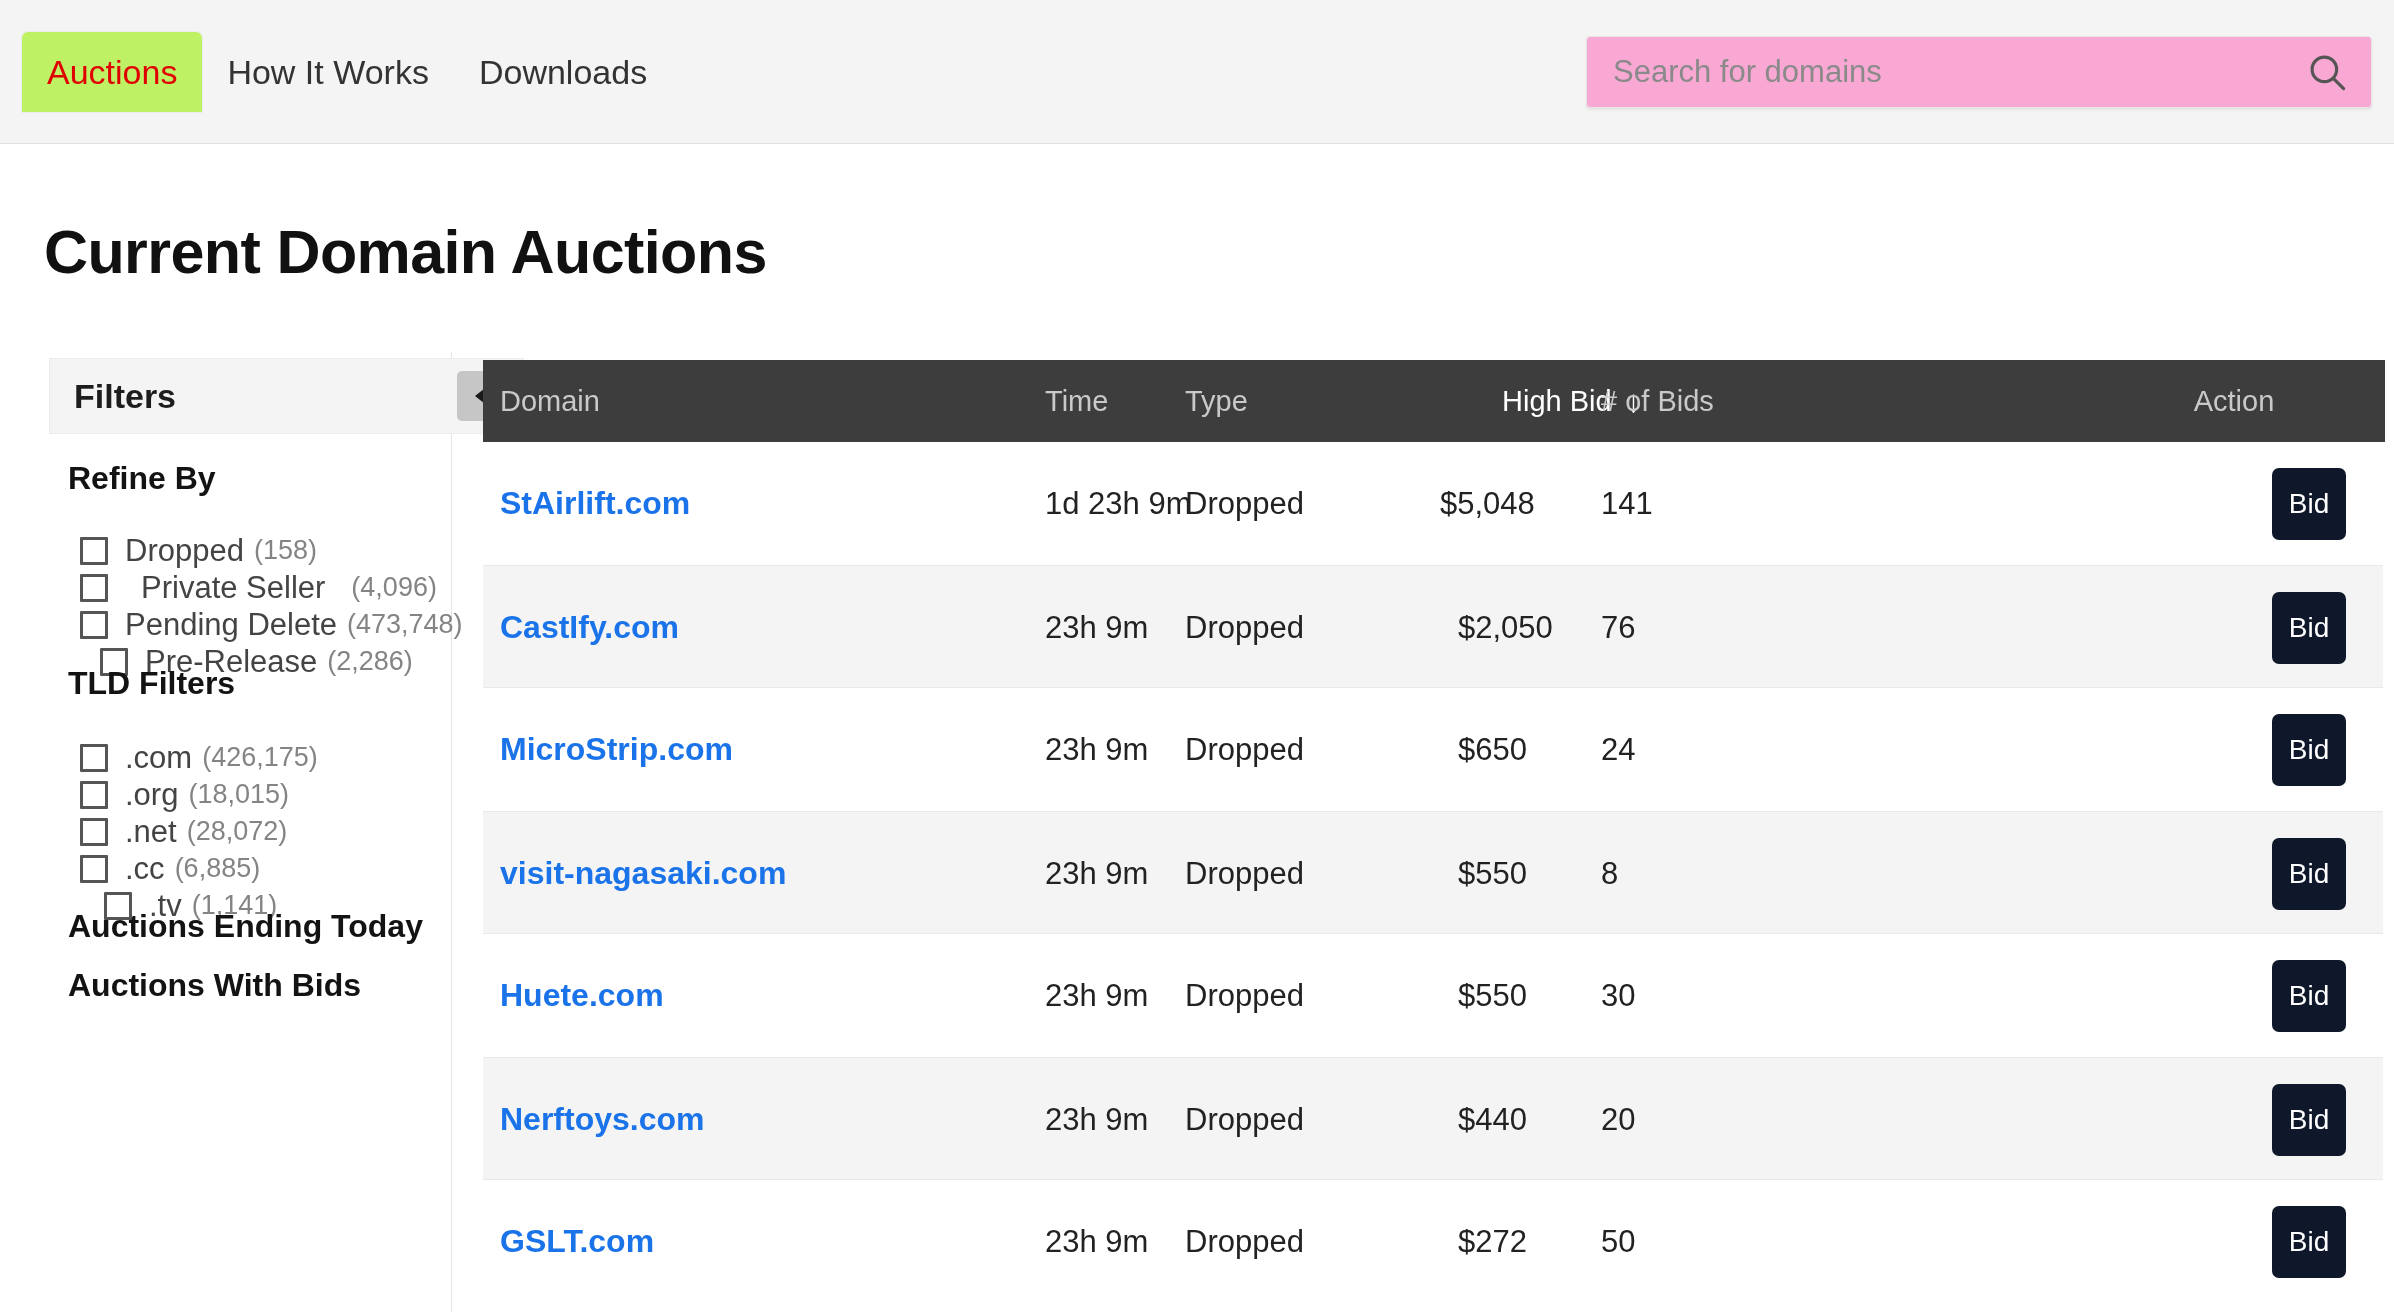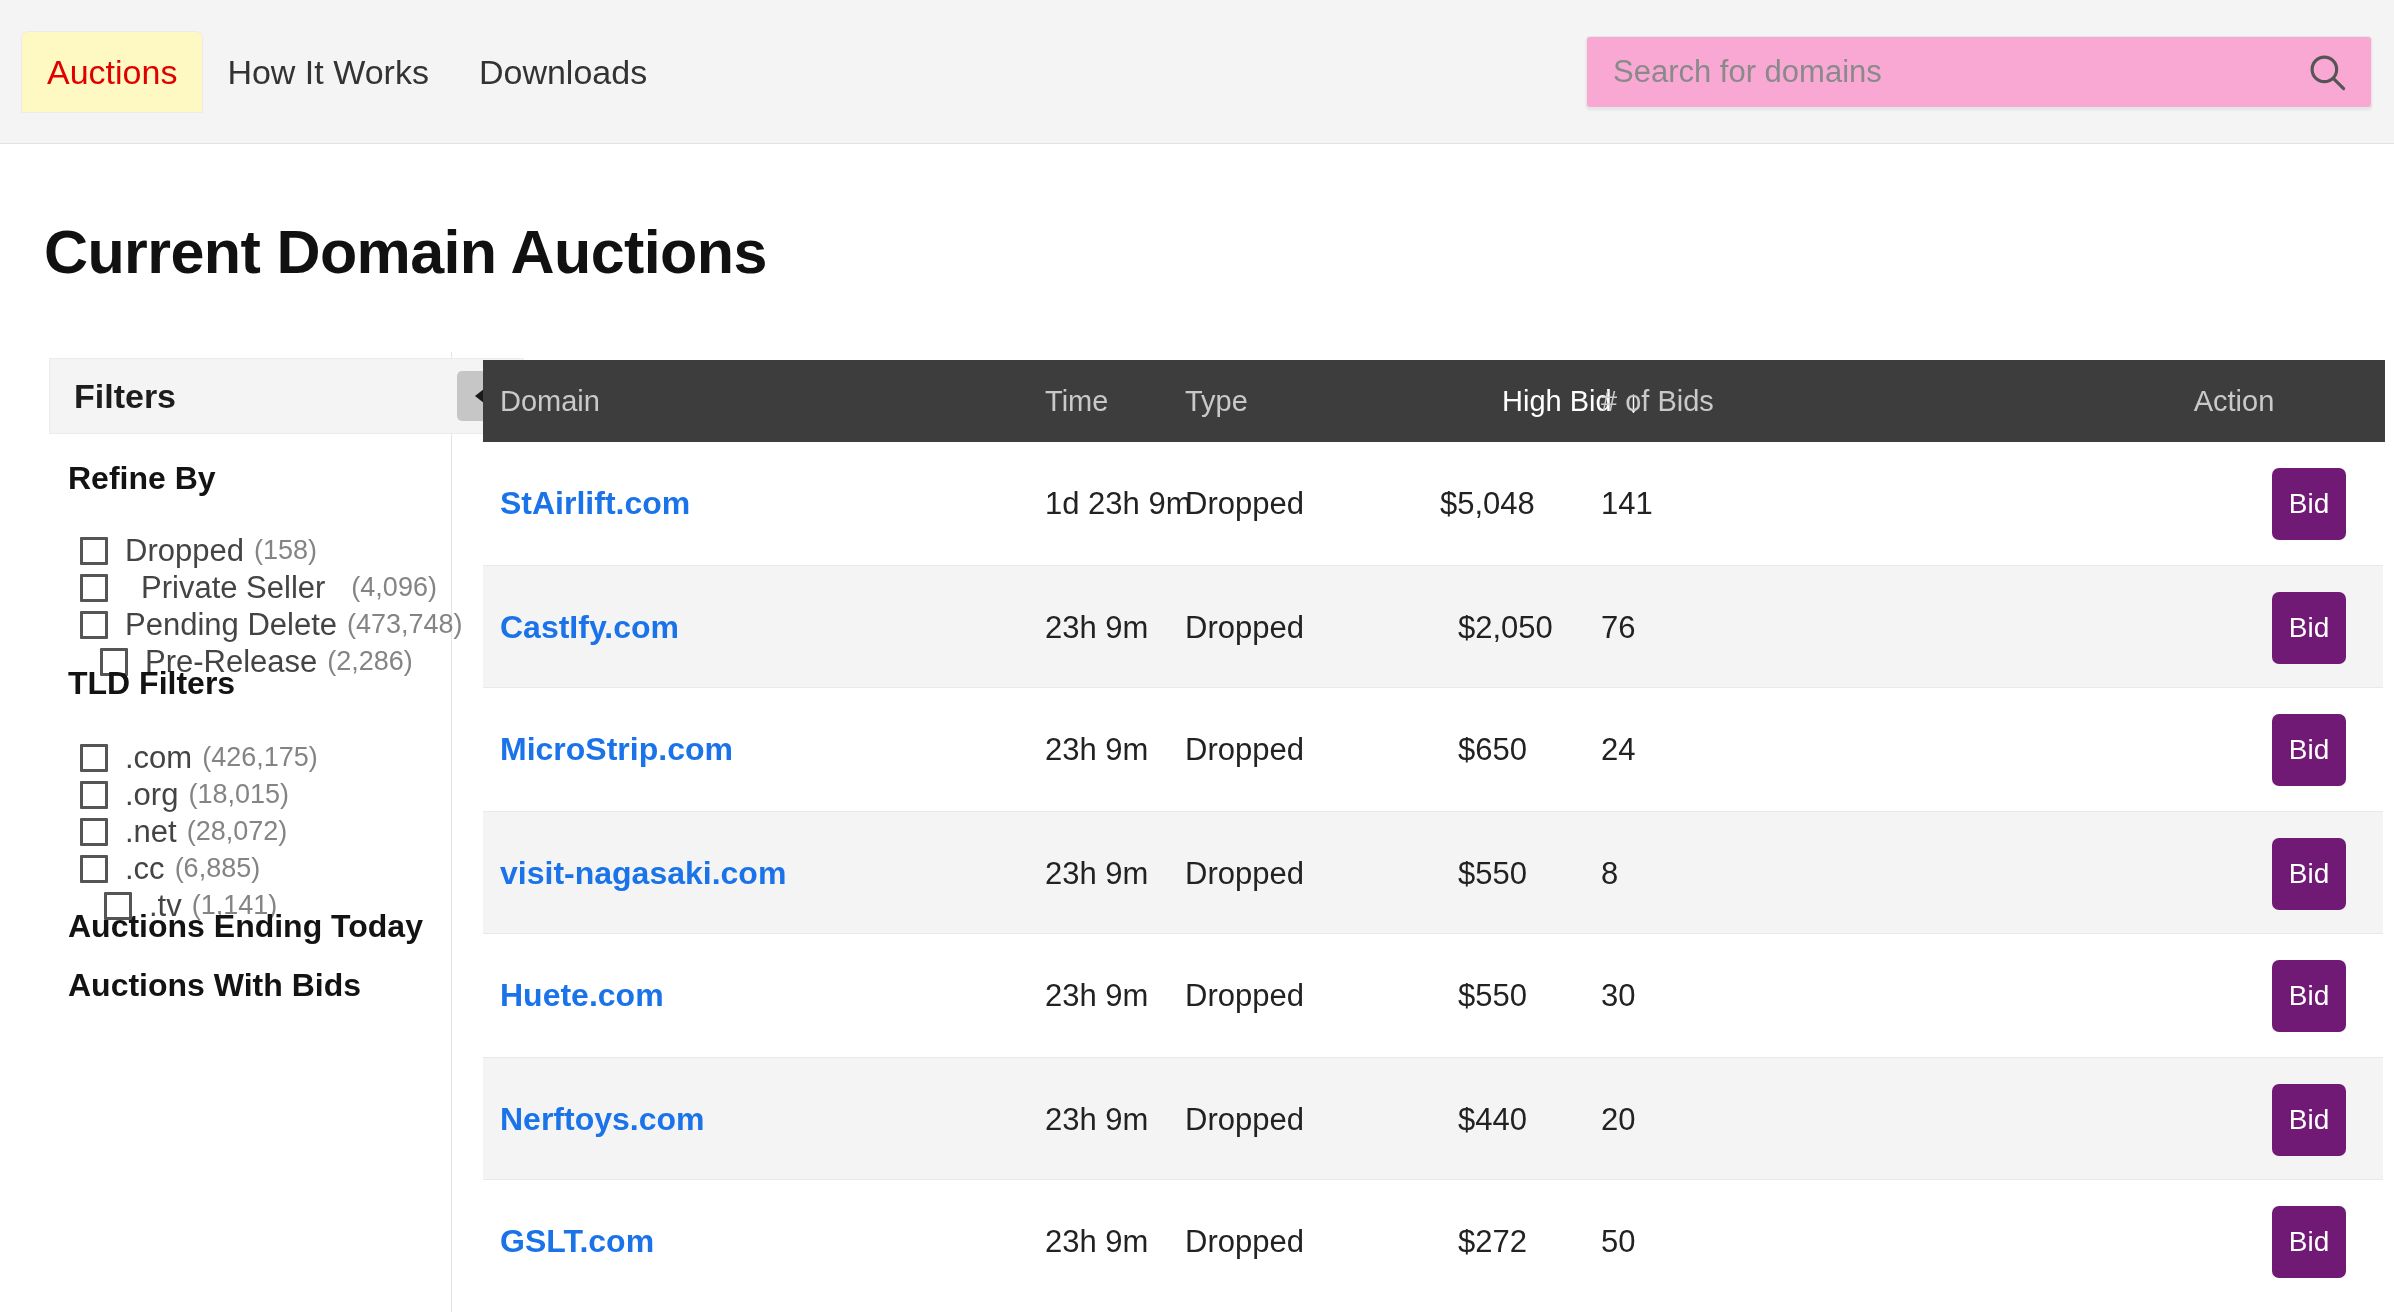--- a/index.html
+++ b/index.html
@@ -37,21 +37,21 @@
     font-size: 34px;
     color: #333333;
     cursor: pointer;
     line-height: 1;
     background: transparent;
     border: 0;
     font-family: "Liberation Sans", sans-serif;
     white-space: nowrap;
   }
   .nav-tab.active {
-    background: #fef9c3;
+    background: #bef264;
     color: #e00000;
     border-radius: 6px 6px 0 0;
     box-shadow: 0 0 0 1px #ececec;
   }
 
   .search-wrap {
     position: absolute;
     left: 1586px;
     top: 36px;
     width: 786px;
@@ -240,21 +240,21 @@
     font-weight: bold;
     text-decoration: none;
     font-size: 32px;
     cursor: pointer;
   }
   .bid-btn {
     position: absolute;
     top: 26px;
     width: 74px;
     height: 72px;
-    background: #701a75;
+    background: #0f172a;
     color: #ffffff;
     border: 0;
     border-radius: 7px;
     font-size: 28px;
     cursor: pointer;
     font-family: "Liberation Sans", sans-serif;
     display: flex;
     align-items: center;
     justify-content: center;
   }

